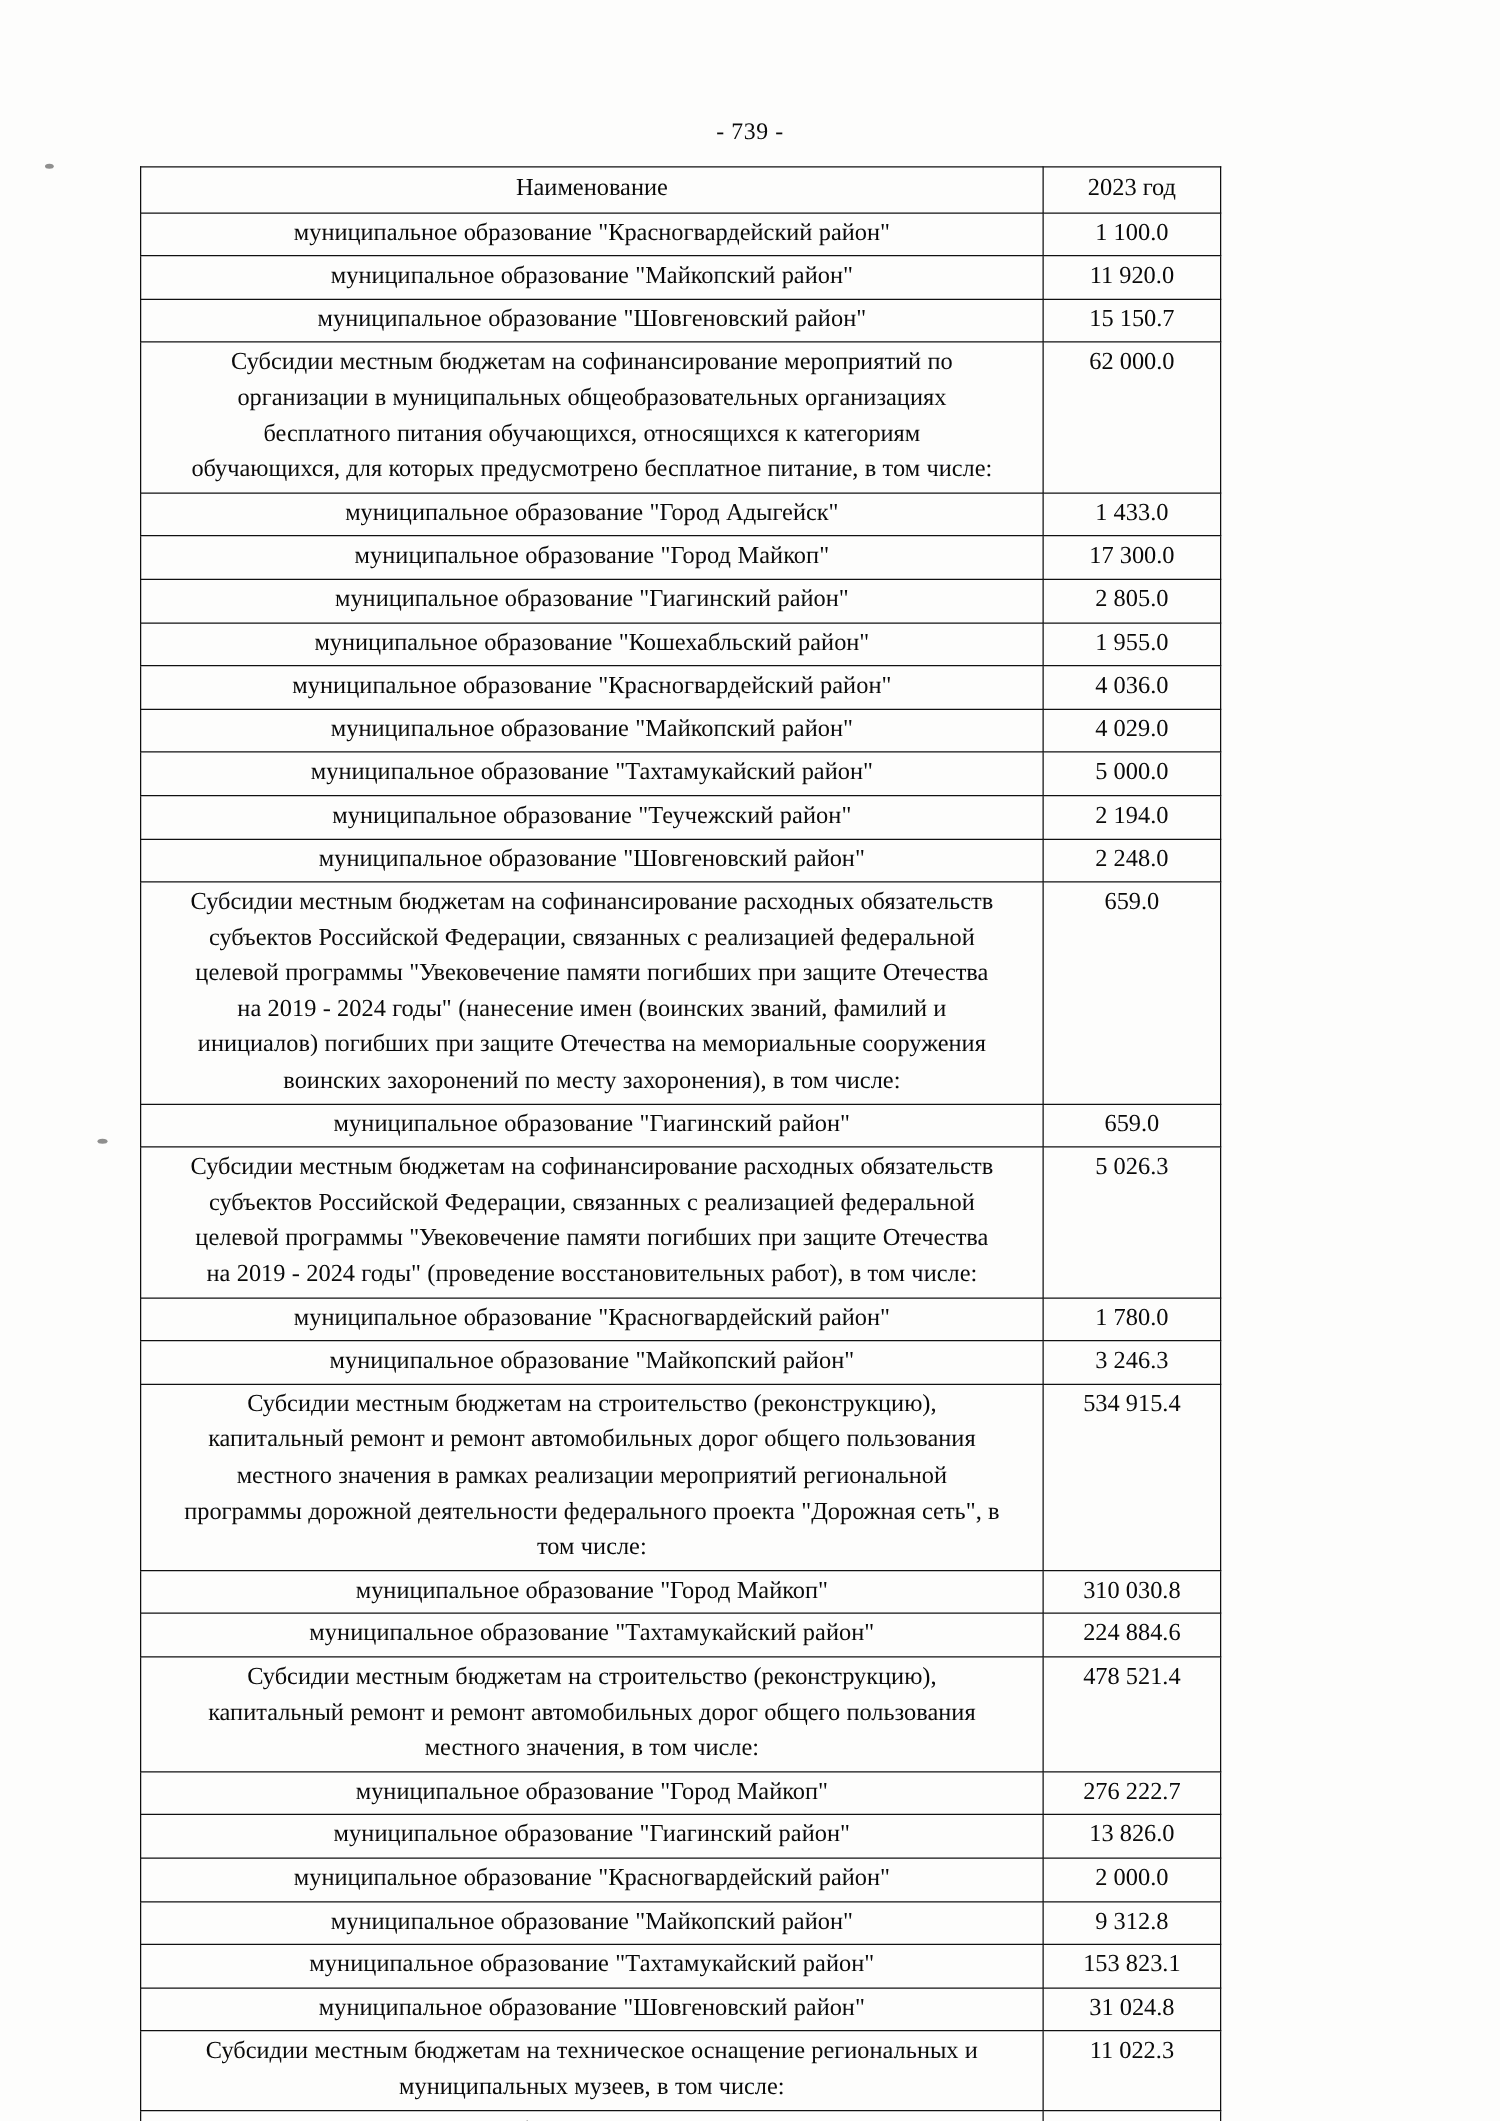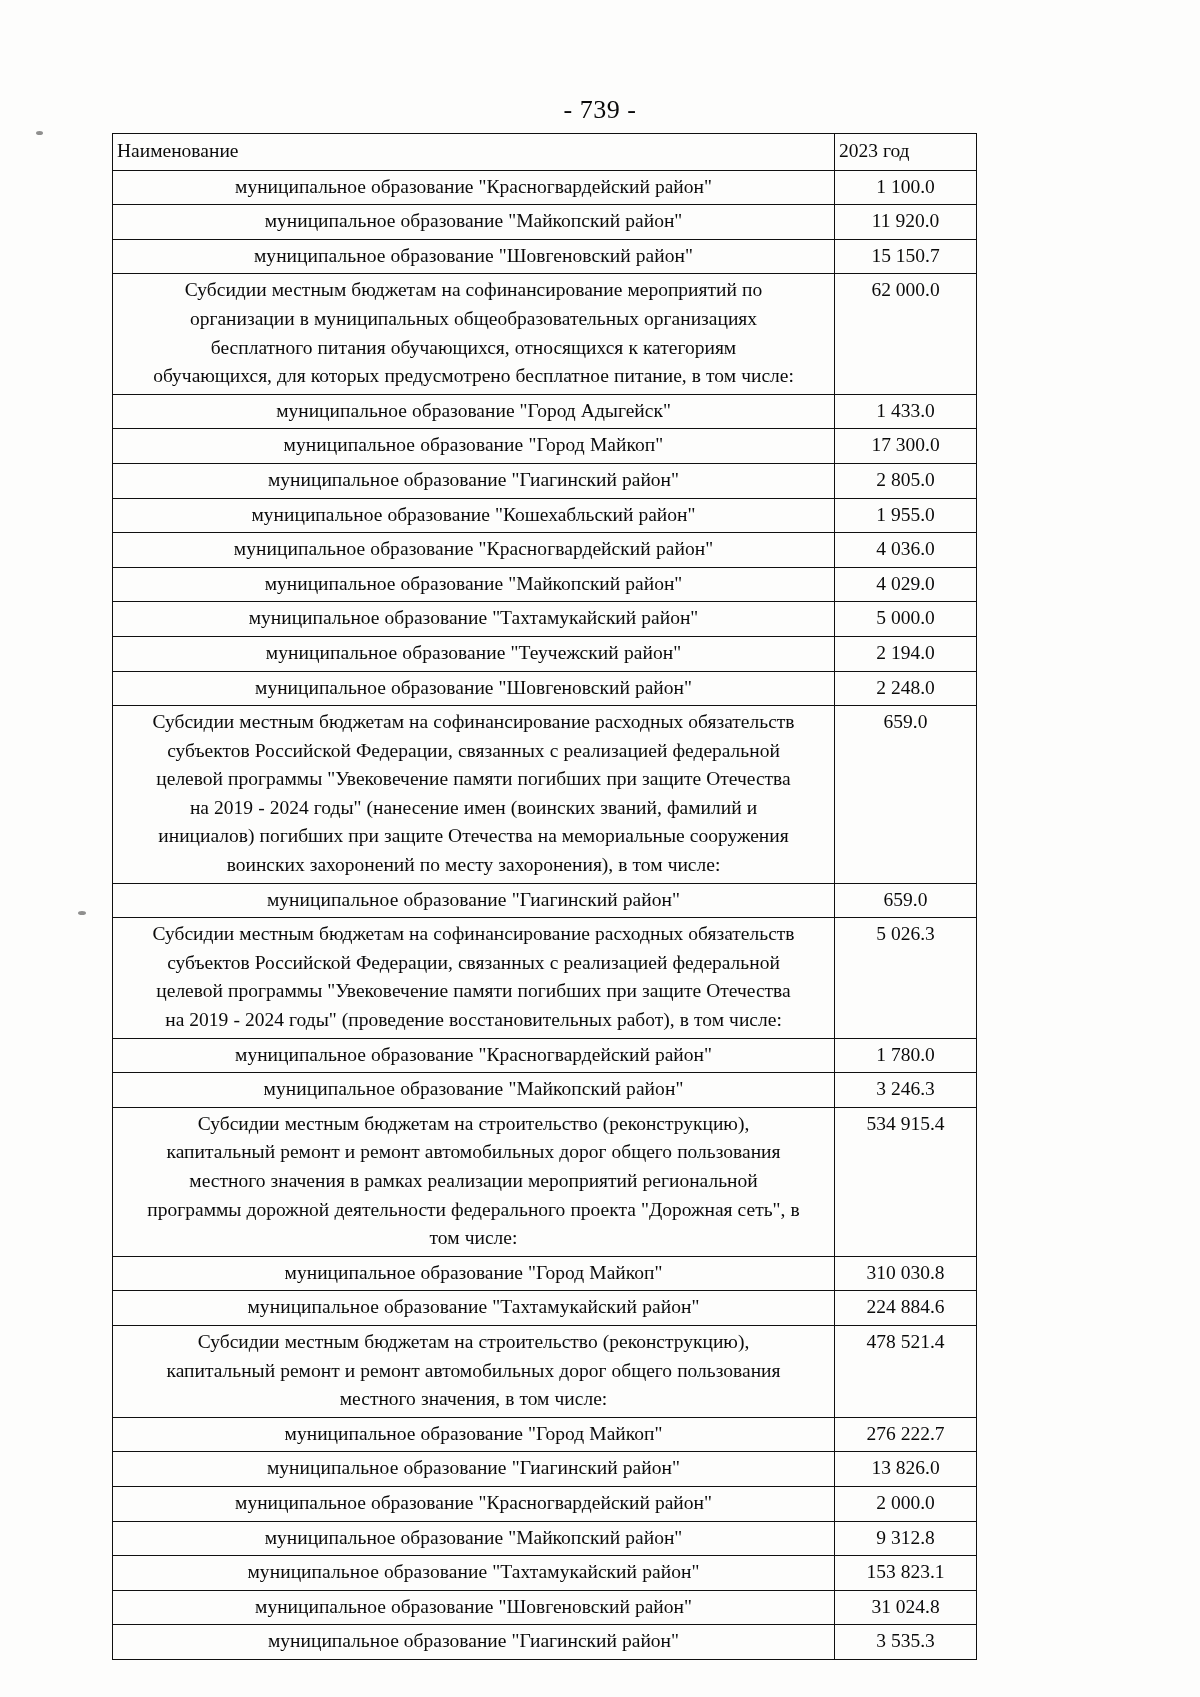--- a/index.html
+++ b/index.html
@@ -33,21 +33,21 @@
   }
   .scan-mark.m1 { left: 36px;  top: 131px; width: 7px;  height: 4px; }
   .scan-mark.m2 { left: 78px;  top: 911px; width: 8px;  height: 4px; }
 
   .page-number {
     position: absolute;
     top: 95px;
     left: 0;
     width: 1200px;
     text-align: center;
-    font-size: 26px;
+    font-size: 19px;
     letter-spacing: .5px;
   }
 
   .table-wrap {
     position: absolute;
     left: 112px;
     top: 133px;
     width: 864px;
   }
 
@@ -64,21 +64,21 @@
   table.budget td {
     border: 1.6px solid #101010;
     vertical-align: top;
     padding: 2px 4px 3px 4px;
     font-size: 19.5px;
     line-height: 28.6px;
     font-weight: 400;
   }
 
   table.budget thead th {
-    text-align: left;
+    text-align: center;
     padding-top: 3px;
     padding-bottom: 4px;
     font-weight: 400;
   }
 
   td.name {
     text-align: center;
     white-space: pre-line;
     word-spacing: .2px;
   }
@@ -238,20 +238,25 @@
           </tr>
           <tr>
             <td class="name">муниципальное образование "Тахтамукайский район"</td>
             <td class="value">153 823.1</td>
           </tr>
           <tr>
             <td class="name">муниципальное образование "Шовгеновский район"</td>
             <td class="value">31 024.8</td>
           </tr>
           <tr>
+            <td class="name">Субсидии местным бюджетам на техническое оснащение региональных и
+муниципальных музеев, в том числе:</td>
+            <td class="value">11 022.3</td>
+          </tr>
+          <tr>
             <td class="name">муниципальное образование "Гиагинский район"</td>
             <td class="value">3 535.3</td>
           </tr>
         </tbody>
     </table>
   </div>
 
 </div>
 
 </body></html>

